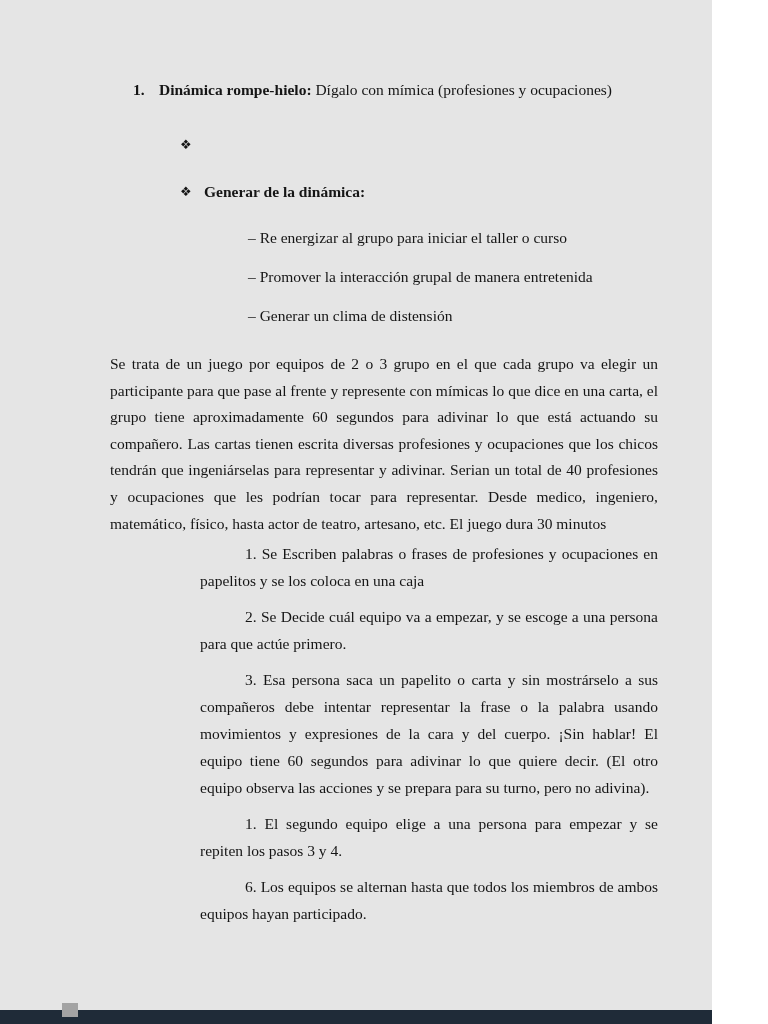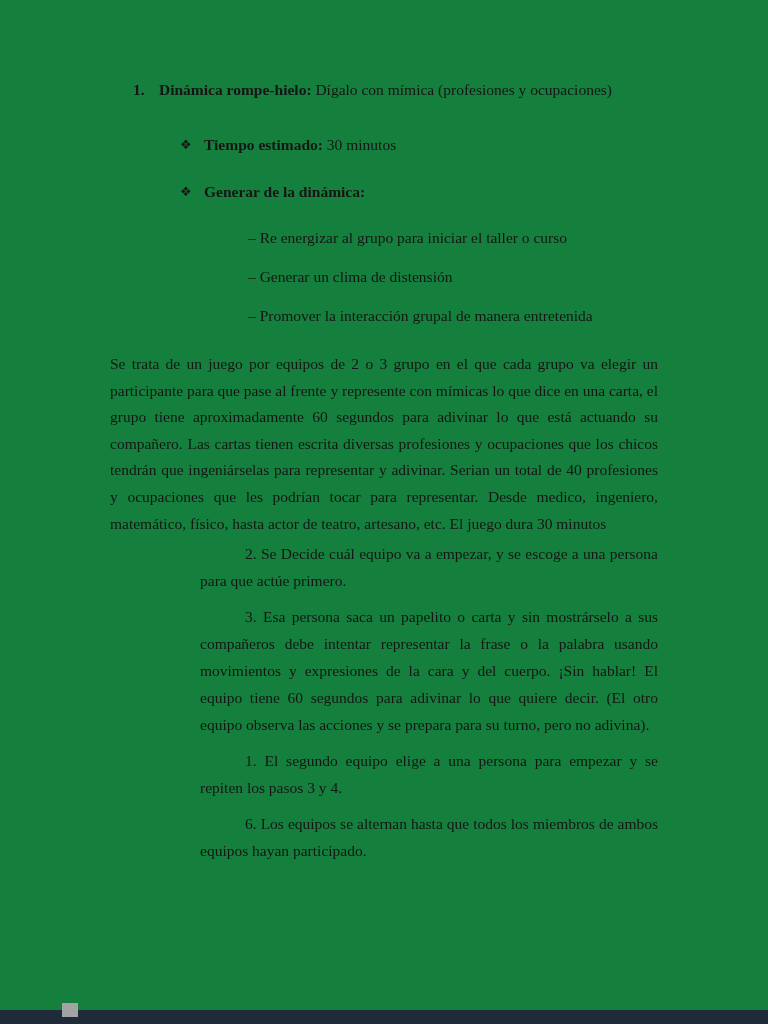--- a/index.html
+++ b/index.html
@@ -1,20 +1,20 @@
 <!DOCTYPE html>
 <html><head>
 <meta charset="utf-8">
 <style>
   html, body { margin: 0; padding: 0; background: #ffffff; }
   .page {
     position: relative;
-    width: 768px;
+    width: 712px;
     height: 1024px;
-    background: #15803d;
+    background: #e5e5e5;
     overflow: hidden;
     font-family: "Liberation Serif", "DejaVu Serif", serif;
     color: #151515;
     font-size: 15.5px;
   }
   .content {
     position: absolute;
     left: 110px;
     top: 80px;
     width: 548px;
@@ -89,38 +89,38 @@
 <div class="page">
   <div class="content">
 
     <p class="heading">
       <span class="num">1.</span><b>Dinámica rompe-hielo:</b><span> Dígalo con mímica (profesiones y ocupaciones)</span>
     </p>
 
     <div class="bullets">
       <div class="bullet-row">
         <span class="bullet-glyph">❖</span>
-        <span><b>Tiempo estimado:</b><span> 30 minutos</span></span>
       </div>
       <div class="bullet-row">
         <span class="bullet-glyph">❖</span>
         <span><b>Generar de la dinámica:</b><span></span></span>
       </div>
     </div>
 
     <div class="objectives">
       <p>– Re energizar al grupo para iniciar el taller o curso</p>
+      <p>– Promover la interacción grupal de manera entretenida</p>
       <p>– Generar un clima de distensión</p>
-      <p>– Promover la interacción grupal de manera entretenida</p>
     </div>
 
     <p class="intro">Se trata de un juego por equipos de 2 o 3 grupo en el que cada grupo va elegir un participante para que pase al frente y represente con mímicas lo que dice en una carta, el grupo tiene aproximadamente 60 segundos para adivinar lo que está actuando su compañero. Las cartas tienen escrita diversas profesiones y ocupaciones que los chicos tendrán que ingeniárselas para representar y adivinar. Serian un total de 40 profesiones y ocupaciones que les podrían tocar  para representar. Desde medico, ingeniero, matemático, físico, hasta actor de teatro, artesano, etc. El juego dura 30 minutos</p>
 
 
     <div class="rules">
+      <p class="rule">1. Se Escriben palabras o frases de profesiones y ocupaciones en papelitos y  se los coloca en una caja</p>
       <p class="rule">2. Se Decide cuál equipo va a empezar, y se escoge a una persona para que actúe primero.</p>
       <p class="rule">3. Esa persona saca un papelito o carta y sin mostrárselo a sus compañeros debe intentar representar la frase o la palabra usando movimientos y expresiones de la cara y del cuerpo. ¡Sin hablar! El equipo tiene 60 segundos para adivinar lo que quiere decir. (El otro equipo observa las acciones y se prepara para su turno, pero no adivina).</p>
       <p class="rule">1. El segundo equipo elige a una persona para empezar y se repiten los pasos 3 y 4.</p>
       <p class="rule">6. Los equipos se alternan hasta que todos los miembros de ambos equipos hayan participado.</p>
     </div>
 
   </div>
 
   <div class="footer-bar" style="background: rgb(31, 43, 56);"></div>
   <div class="footer-tab" style="background: rgb(163, 163, 163);"></div>

